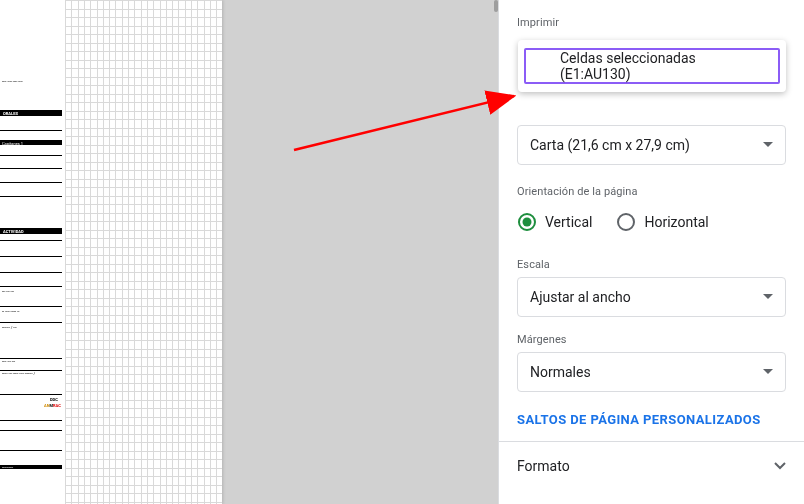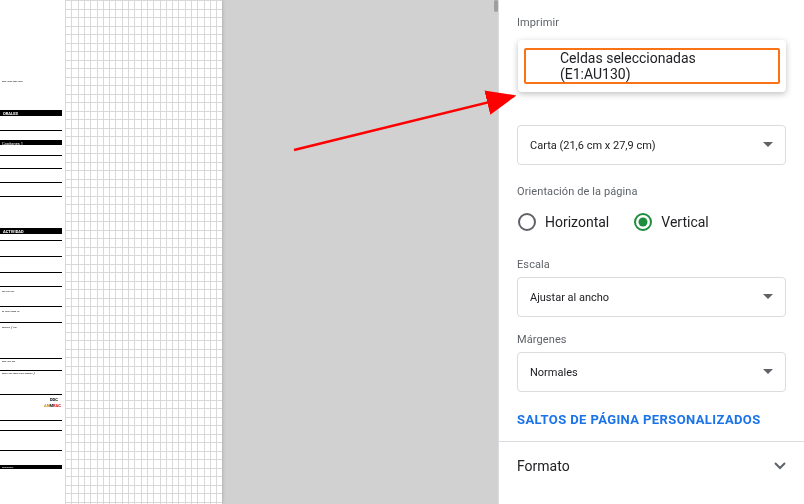--- a/index.html
+++ b/index.html
@@ -1,24 +1,24 @@
 <!DOCTYPE html>
 <html><head>
 <meta charset="utf-8">
 <style>
   html,body{margin:0;padding:0;width:804px;height:504px;font-family:'Google Sans',Roboto,'Helvetica Neue',Arial,sans-serif;background:#fff;overflow:hidden;}
   .preview-area{position:absolute;left:0;top:0;width:498px;height:504px;background:#d1d1d1;}
   .paper{position:absolute;left:0;top:0;width:222px;height:504px;background:#fff;box-shadow:1px 0 3px rgba(0,0,0,0.15);}
   .sidebar{position:absolute;right:0;top:0;width:306px;height:504px;background:#fff;border-left:1px solid #dadce0;box-sizing:border-box;padding:0 18px;}
   .section-label{font-size:11px;color:#5f6368;margin-top:16px;margin-bottom:6px;letter-spacing:.1px;}
-  .dropdown{position:relative;border:1px solid #dadce0;border-radius:4px;height:38px;display:flex;align-items:center;padding:0 12px;font-size:11px;color:#202124;cursor:pointer;justify-content:space-between;}
+  .dropdown{position:relative;border:1px solid #dadce0;border-radius:4px;height:38px;display:flex;align-items:center;padding:0 12px;font-size:14px;color:#202124;cursor:pointer;justify-content:space-between;}
   .dropdown svg{flex-shrink:0;}
   .menu{position:absolute;left:518px;top:40px;width:268px;background:#fff;box-shadow:0 2px 6px rgba(0,0,0,0.25);border-radius:4px;padding:6px 0;z-index:10;}
   .menu-item{height:36px;display:flex;align-items:center;padding:0 14px 0 42px;font-size:14px;color:#202124;cursor:pointer;}
-  .menu-item.highlighted{border:2px solid #f97316;border-radius:2px;margin:2px 6px;padding-left:34px;height:32px;}
+  .menu-item.highlighted{border:2px solid #8b5cf6;border-radius:2px;margin:2px 6px;padding-left:34px;height:32px;}
   .radio-row{display:flex;align-items:center;height:36px;gap:8px;}
   .radio-group{display:flex;gap:24px;margin-top:2px;}
   .radio-label{font-size:14px;color:#202124;}
   .page-breaks{color:#1a73e8;font-size:13px;font-weight:700;letter-spacing:.4px;margin-top:20px;margin-bottom:14px;cursor:pointer;}
   .format-row{border-top:1px solid #dadce0;height:48px;display:flex;align-items:center;justify-content:space-between;margin:0 -18px;padding:0 18px;font-size:14px;color:#202124;cursor:pointer;}
   
   .doc-row{position:absolute;left:0;background:#000;height:6px;}
   .doc-line{position:absolute;left:0;background:#000;height:1px;}
   .grid-area{position:absolute;left:65px;top:0;width:157px;height:504px;}
   .grid-col{position:absolute;top:0;bottom:0;width:1px;background:#d9d9d9;}
@@ -168,30 +168,30 @@
     <span>Carta (21,6 cm x 27,9 cm)</span>
     <svg width="10" height="6" viewBox="0 0 10 6">
         <path d="M0 0l5 5 5-5z" fill="#5f6368"></path>
       </svg>
   </div>
 
   <div class="section-label" style="margin-top:20px">Orientación de la página</div>
   <div class="radio-group">
     <div class="radio-row">
       <svg width="20" height="20" viewBox="0 0 20 20">
-          <circle cx="10" cy="10" r="8" fill="none" stroke="#5f6368" stroke-width="2"></circle>
-        </svg>
-      <span class="radio-label">Horizontal</span>
-    </div>
-    <div class="radio-row">
-      <svg width="20" height="20" viewBox="0 0 20 20">
           <circle cx="10" cy="10" r="8" fill="none" stroke="#1e8e3e" stroke-width="2"></circle>
           <circle cx="10" cy="10" r="4.5" fill="#1e8e3e"></circle>
         </svg>
       <span class="radio-label">Vertical</span>
+    </div>
+    <div class="radio-row">
+      <svg width="20" height="20" viewBox="0 0 20 20">
+          <circle cx="10" cy="10" r="8" fill="none" stroke="#5f6368" stroke-width="2"></circle>
+        </svg>
+      <span class="radio-label">Horizontal</span>
     </div>
   </div>
 
   <div class="section-label" style="margin-top:18px">Escala</div>
   <div class="dropdown">
     <span>Ajustar al ancho</span>
     <svg width="10" height="6" viewBox="0 0 10 6">
         <path d="M0 0l5 5 5-5z" fill="#5f6368"></path>
       </svg>
   </div>

